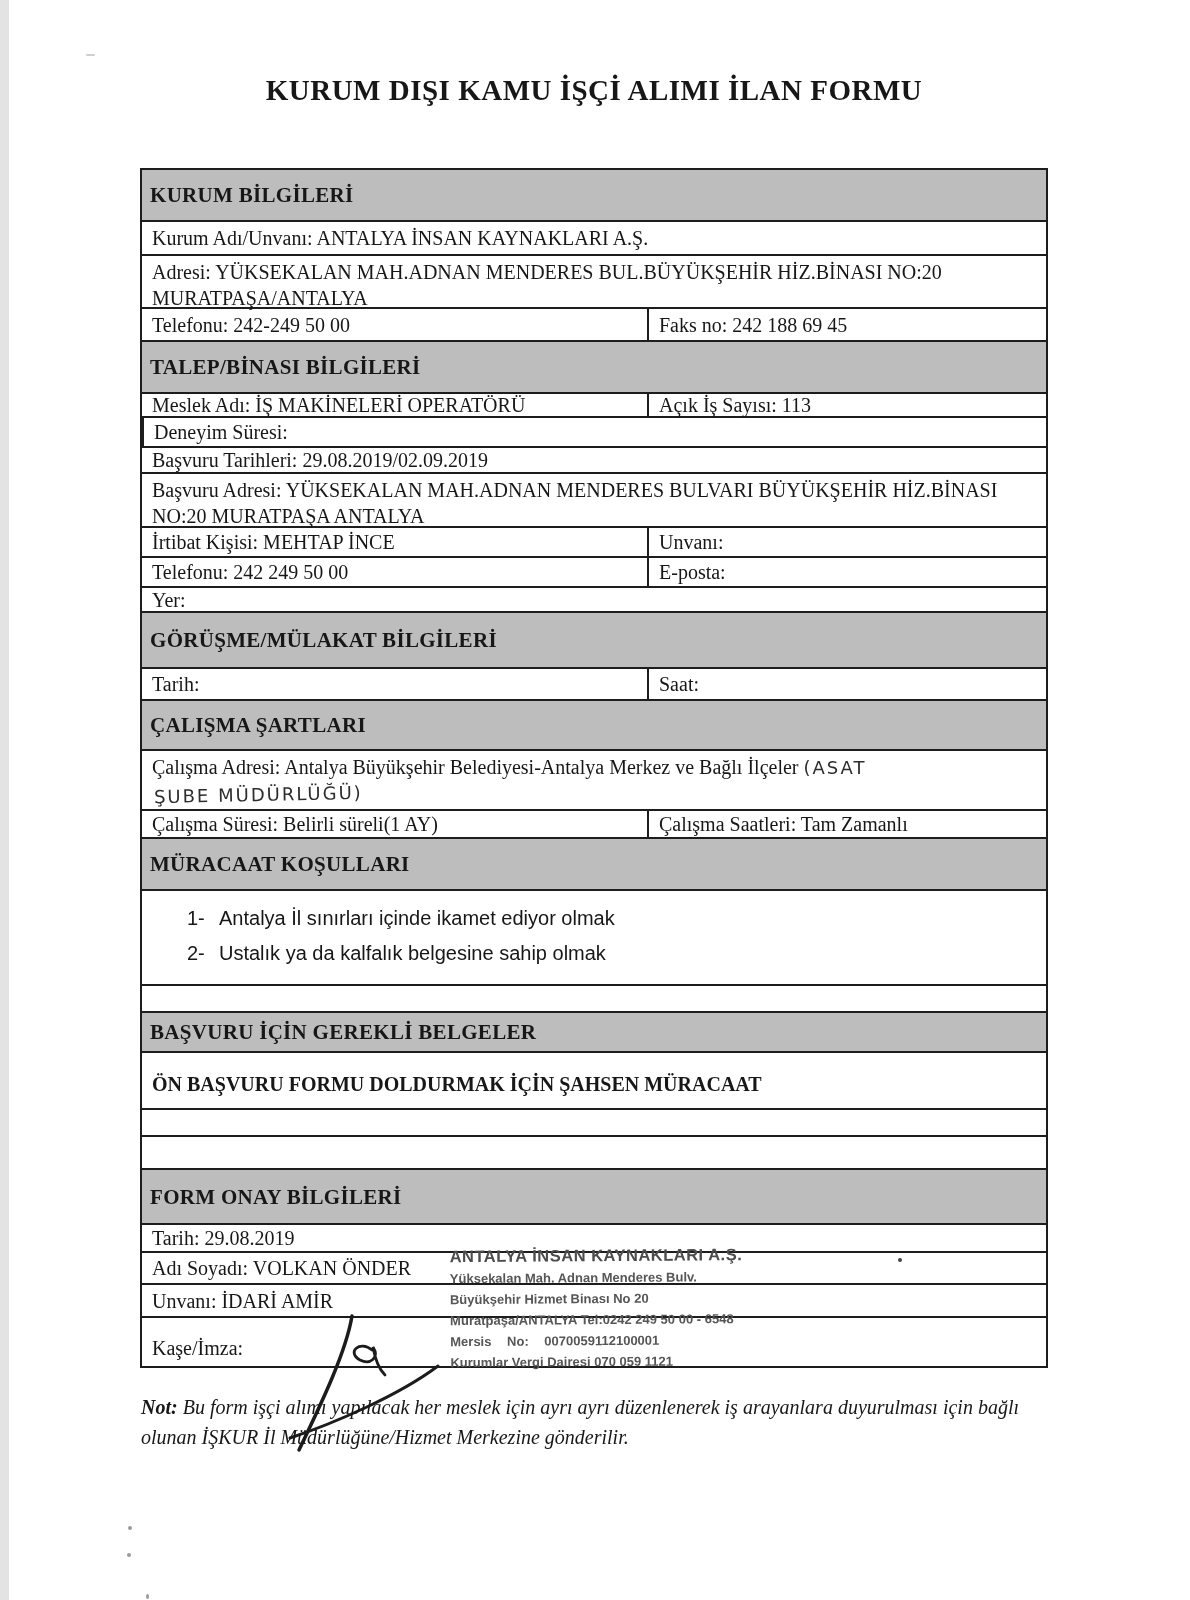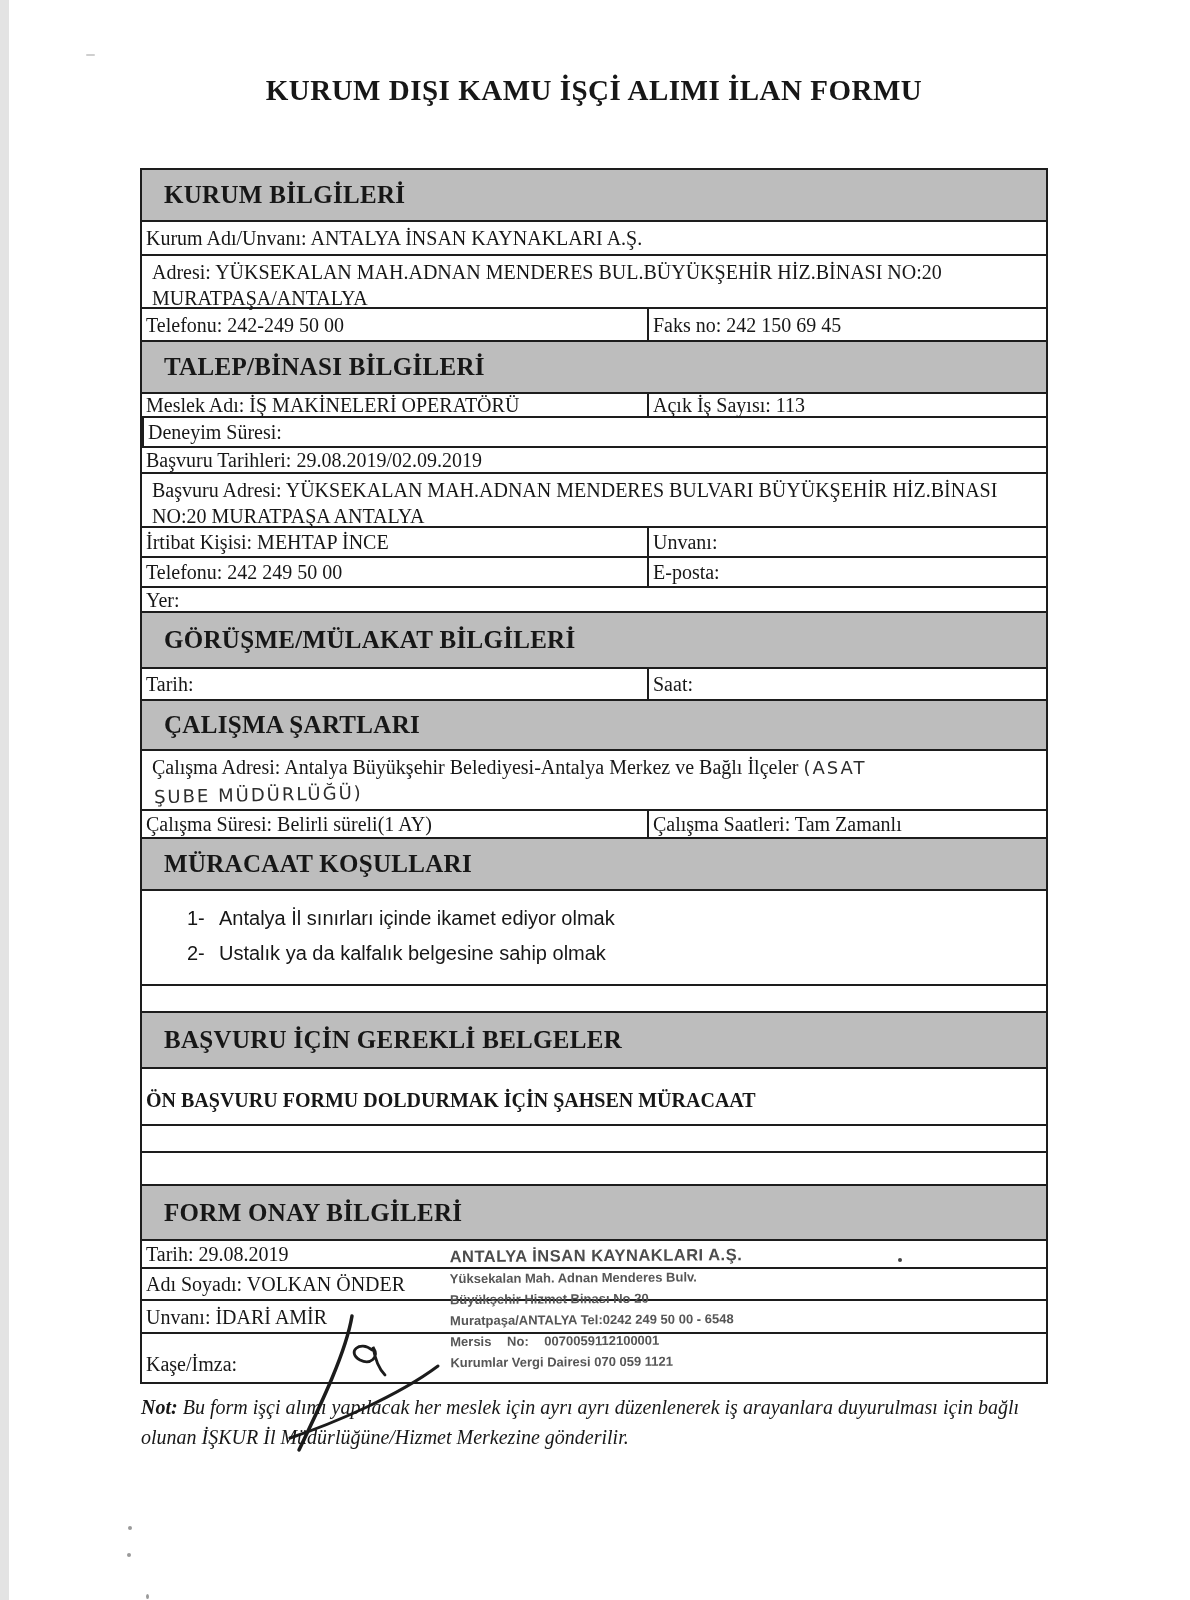--- a/index.html
+++ b/index.html
@@ -12,23 +12,23 @@
     position:absolute;left:140px;top:74px;width:908px;margin:0;text-align:center;
     font-size:29px;font-weight:700;letter-spacing:.5px;
   }
   .tbl{
     position:absolute;left:140px;top:168px;width:908px;
     border:2px solid #1d1d1d;box-sizing:border-box;background:#fff;
   }
   .r{box-sizing:border-box;border-top:2px solid #1d1d1d;display:flex;align-items:center;
      font-size:20px;line-height:24px;}
   .r.first{border-top:none;}
-  .bar{background:#bdbdbd;font-weight:700;font-size:25px;letter-spacing:.3px;
-       padding-left:22px;}
-  .cell{padding-left:4px;box-sizing:border-box;height:100%;display:flex;align-items:center;}
+  .bar{background:#bdbdbd;font-weight:700;font-size:21px;letter-spacing:.3px;
+       padding-left:8px;}
+  .cell{padding-left:10px;box-sizing:border-box;height:100%;display:flex;align-items:center;}
   .cl{width:505px;flex:0 0 505px;}
   .cr{flex:1;border-left:2px solid #1d1d1d;}
   .top2{align-items:flex-start;}
   .top2 .wrap{padding:3px 14px 0 10px;line-height:26px;}
   .list-row{display:block;padding:10px 0 0 0;font-family:"Liberation Sans", sans-serif;font-size:20px;}
   .list-item{display:flex;padding-left:45px;line-height:35px;}
   .list-item .num{width:32px;flex:0 0 32px;}
   .hw{font-family:"DejaVu Sans", sans-serif;font-size:18px;letter-spacing:2px;color:#2d2d2d;}
   .hw2{display:inline-block;transform:rotate(-1.2deg);margin-left:2px;}
   .onb{align-items:flex-start;}
@@ -63,21 +63,21 @@
       <span>KURUM BİLGİLERİ</span>
     </div>
     <div class="r" style="height:34px">
       <div class="cell">Kurum Adı/Unvanı: ANTALYA İNSAN KAYNAKLARI A.Ş.</div>
     </div>
     <div class="r top2" style="height:53px">
       <div class="wrap">Adresi: YÜKSEKALAN MAH.ADNAN MENDERES BUL.BÜYÜKŞEHİR HİZ.BİNASI NO:20 MURATPAŞA/ANTALYA</div>
     </div>
     <div class="r" style="height:33px">
       <div class="cell cl">Telefonu: 242-249 50 00</div>
-      <div class="cell cr">Faks no: 242 150 69 45</div>
+      <div class="cell cr">Faks no: 242 188 69 45</div>
     </div>
 
     <div class="r bar" style="height:52px">
       <span>TALEP/BİNASI BİLGİLERİ</span>
     </div>
     <div class="r" style="height:24px">
       <div class="cell cl">Meslek Adı: İŞ MAKİNELERİ OPERATÖRÜ</div>
       <div class="cell cr">Açık İş Sayısı: 113</div>
     </div>
     <div class="r" style="height:30px">
@@ -132,21 +132,21 @@
         <span class="num">1-</span>
         <span>Antalya İl sınırları içinde ikamet ediyor olmak</span>
       </div>
       <div class="list-item">
         <span class="num">2-</span>
         <span>Ustalık ya da kalfalık belgesine sahip olmak</span>
       </div>
     </div>
     <div class="r" style="height:27px"></div>
 
-    <div class="r bar" style="height:56px">
+    <div class="r bar" style="height:40px">
       <span>BAŞVURU İÇİN GEREKLİ BELGELER</span>
     </div>
     <div class="r onb" style="height:57px">
       <div class="cell">ÖN BAŞVURU FORMU DOLDURMAK İÇİN ŞAHSEN MÜRACAAT</div>
     </div>
     <div class="r" style="height:27px"></div>
     <div class="r" style="height:33px"></div>
 
     <div class="r bar" style="height:55px">
       <span>FORM ONAY BİLGİLERİ</span>

